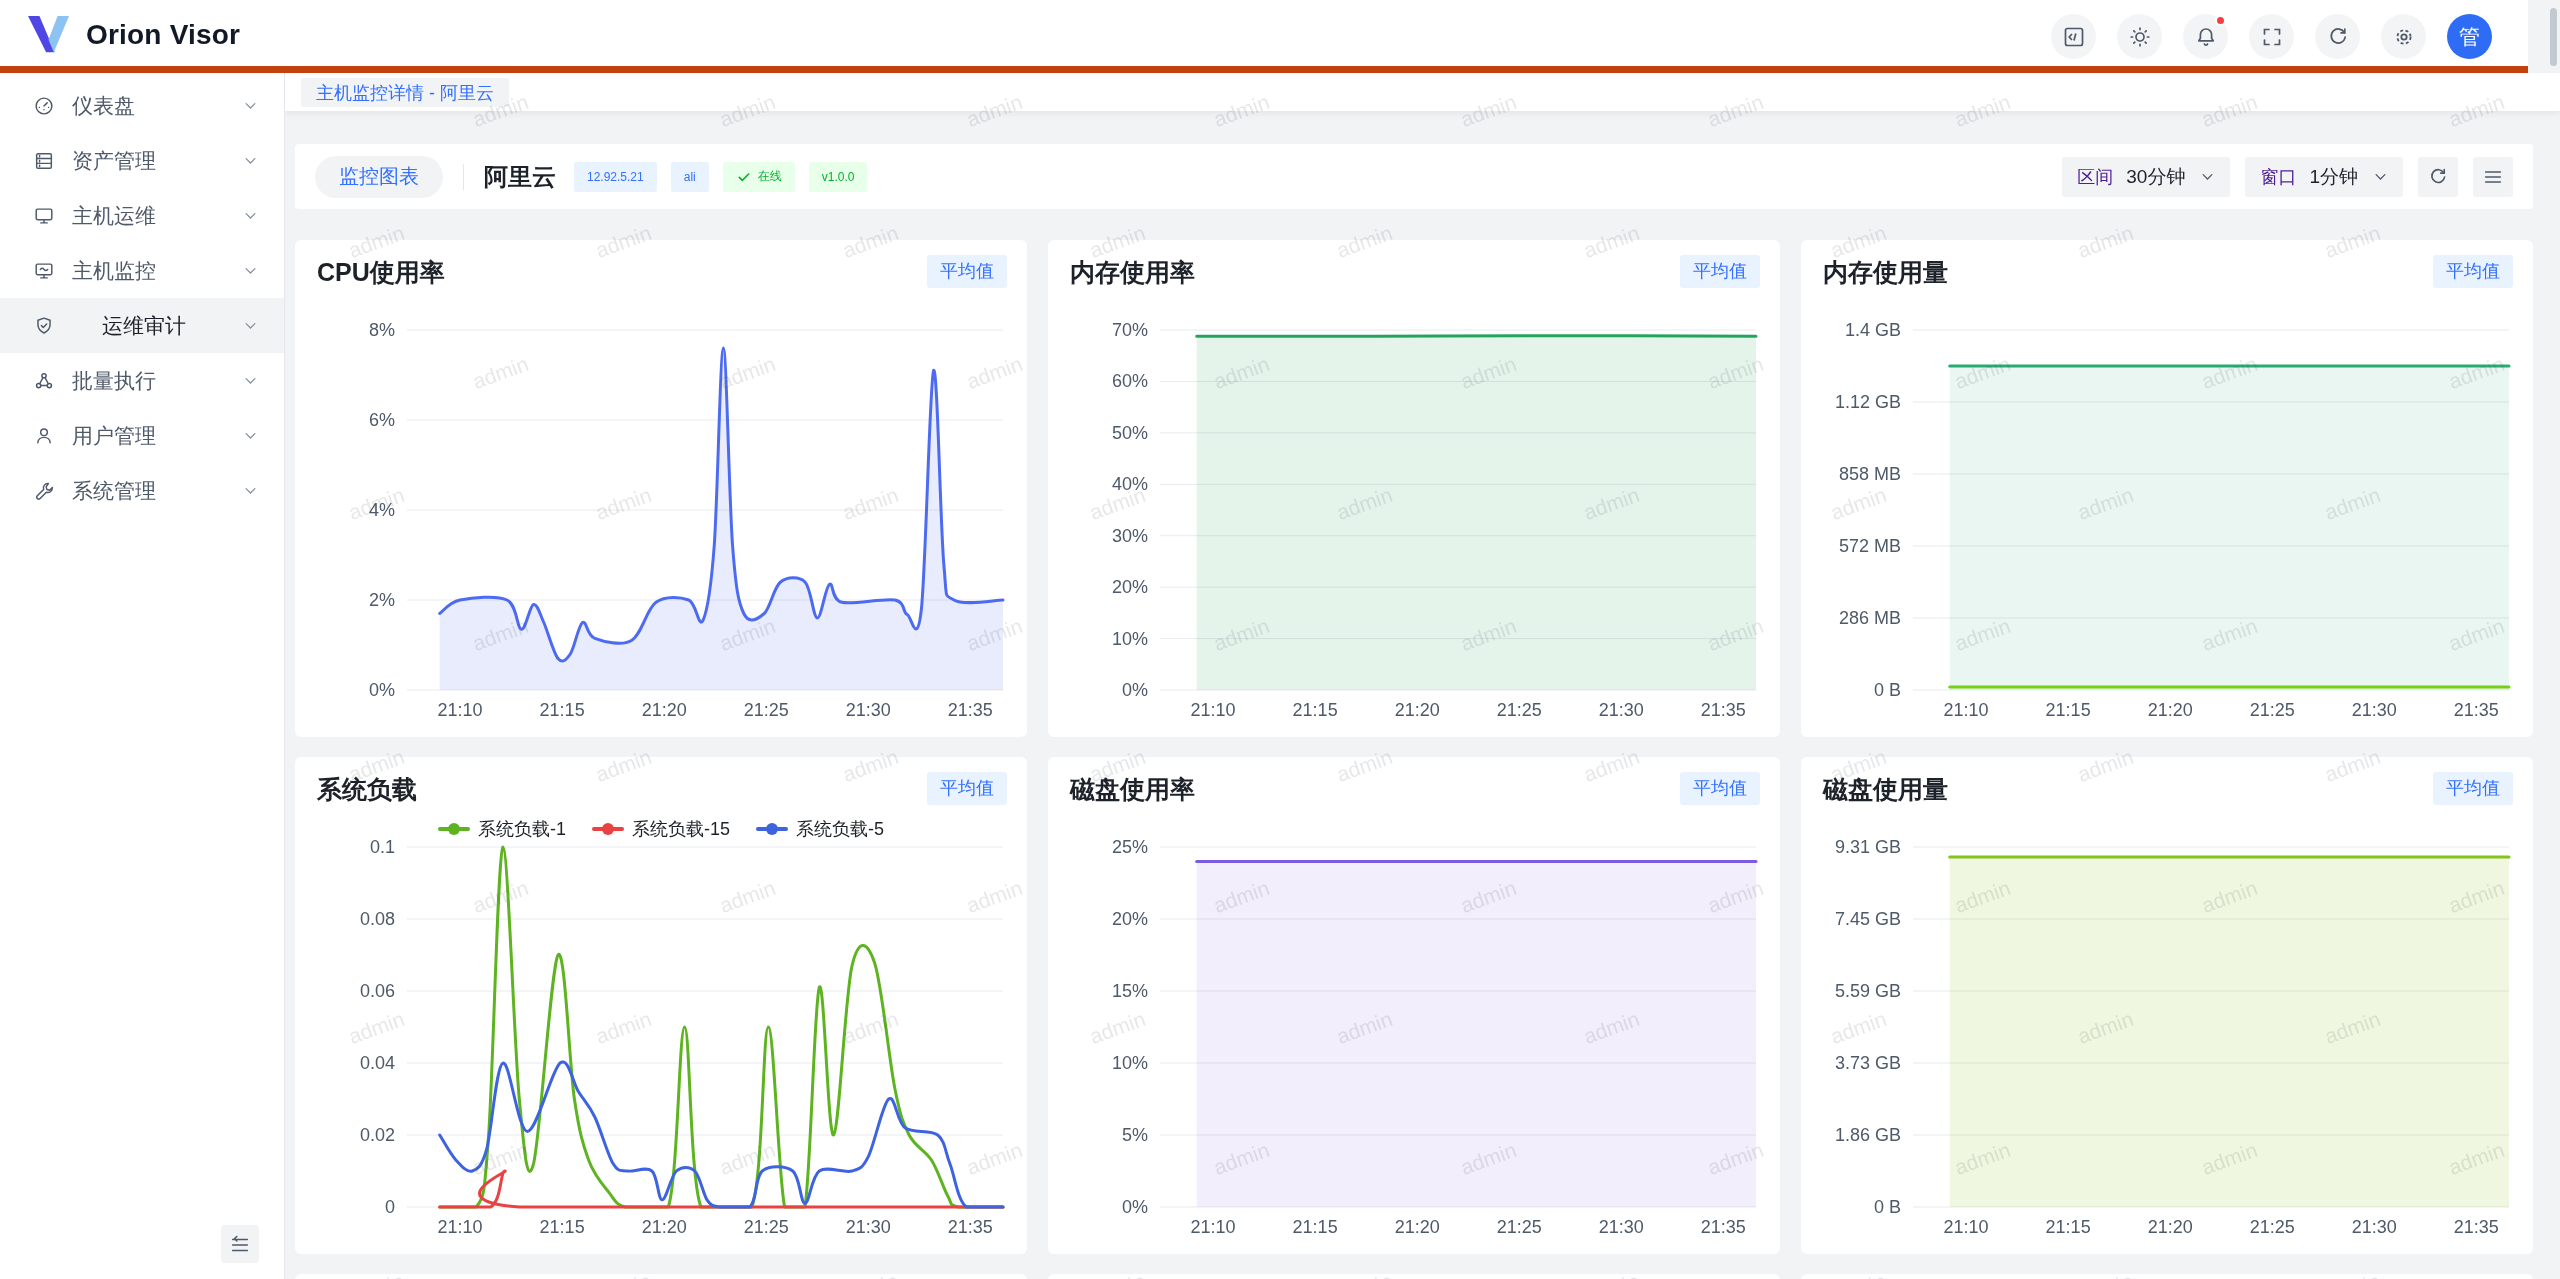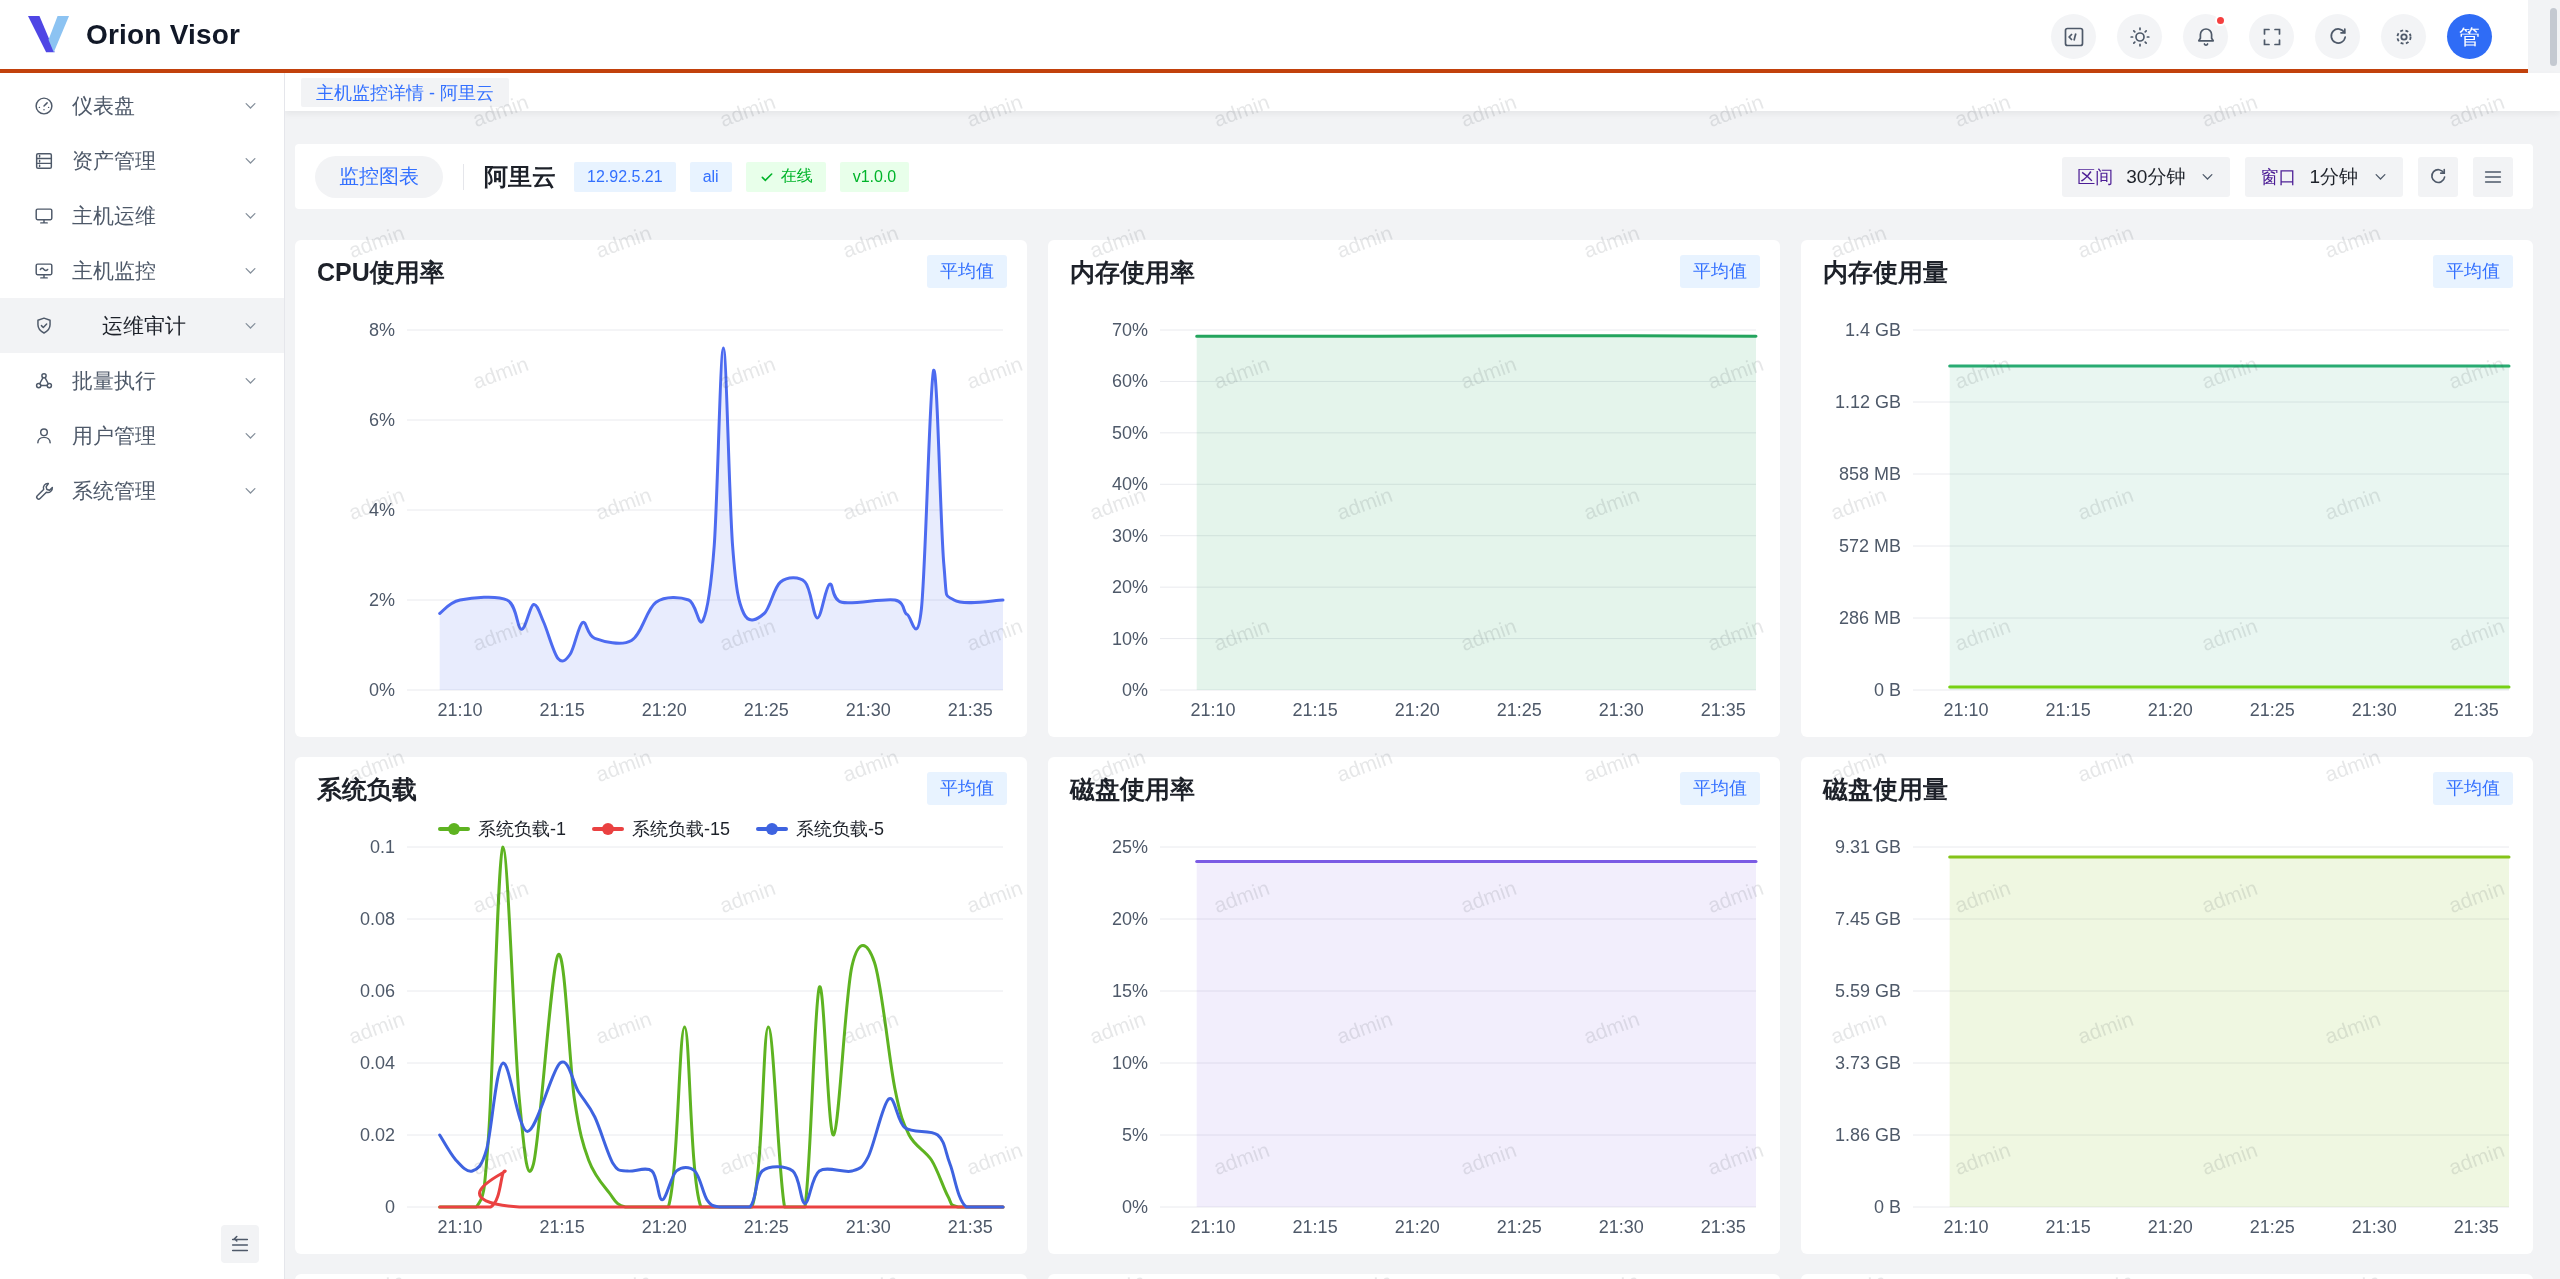--- a/index.html
+++ b/index.html
@@ -1,21 +1,21 @@
 <!DOCTYPE html>
 <html><head>
 <meta charset="utf-8">
 <style>
   * { margin:0; padding:0; box-sizing:border-box; }
   html,body { width:2560px; height:1279px; overflow:hidden; }
   body { position:relative; background:#f2f3f5; font-family:"Liberation Sans","DejaVu Sans",sans-serif; color:#1d2129; }
   svg { display:block; }
 
   
-  #navbar { position:absolute; left:0; top:0; width:2528px; height:73px; background:#fff; border-bottom:4px solid #c2410c; z-index:30; }
+  #navbar { position:absolute; left:0; top:0; width:2528px; height:73px; background:#fff; border-bottom:7px solid #c2410c; z-index:30; }
   .brand { position:absolute; left:26px; top:14px; display:flex; align-items:center; gap:14px; }
   .brand-name { font-size:28px; font-weight:600; color:#111827; letter-spacing:0.2px; }
   .nav-actions { position:absolute; right:36px; top:14px; display:flex; align-items:center; gap:21px; }
   .icon-btn { position:relative; width:45px; height:45px; border-radius:50%; background:#f3f4f6; display:flex; align-items:center; justify-content:center; cursor:pointer; }
   .icon-btn svg { stroke:#4e5969; }
   .nav-dot { position:absolute; right:2px; top:1px; width:11px; height:11px; border-radius:50%; background:#f53f3f; border:2px solid #fff; }
   .avatar { width:45px; height:45px; border-radius:50%; background:#2f6cf6; color:#fff; font-size:21px; display:flex; align-items:center; justify-content:center; cursor:pointer; }
 
   
   #sidebar { position:absolute; left:0; top:73px; width:285px; height:1206px; background:#fff; border-right:1px solid #e5e6eb; z-index:20; padding-top:5px; }
@@ -33,21 +33,21 @@
   #tabbar { position:absolute; left:285px; top:73px; width:2275px; height:38px; background:#fff; box-shadow:0 3px 6px rgba(29,33,41,0.06); z-index:10; }
   .tab-chip { position:absolute; left:16px; top:5px; height:29px; padding:0 15px; background:#f2f3f5; border-radius:2px; color:#3370ff; font-size:18px; display:flex; align-items:center; cursor:pointer; }
 
   
   #main { position:absolute; left:285px; top:111px; width:2275px; height:1168px; background:#f2f3f5; }
 
   #toolbar-card { position:absolute; left:10px; top:33px; width:2238px; height:65px; background:#fff; border-radius:4px; display:flex; align-items:center; padding:0 20px; }
   .view-pill { height:42px; padding:0 24px; border-radius:21px; background:#f2f3f5; color:#3370ff; font-size:20px; display:flex; align-items:center; cursor:pointer; }
   .tb-divider { width:1px; height:26px; background:#e5e6eb; margin:0 20px; }
   .host-name { font-size:24px; font-weight:700; color:#1d2129; margin-right:18px; }
-  .chip { height:30px; padding:0 13px; border-radius:2px; font-size:16px; display:flex; align-items:center; gap:6px; margin-right:14px; }
+  .chip { height:30px; padding:0 13px; border-radius:2px; font-size:12px; display:flex; align-items:center; gap:6px; margin-right:14px; }
   .chip.blue { background:#e8f3ff; color:#3370ff; }
   .chip.green { background:#e8ffea; color:#00b42a; }
   .tb-right { margin-left:auto; display:flex; align-items:center; gap:15px; }
   .select-box { height:40px; background:#f2f3f5; border-radius:3px; display:flex; align-items:center; padding:0 15px; cursor:pointer; }
   .select-label { font-size:18px; color:#4c1d95; }
   .select-value { font-size:19px; color:#1d2129; margin-left:13px; }
   .select-box svg { margin-left:15px; stroke:#4e5969; }
   .sq-btn { width:40px; height:40px; background:#f2f3f5; border-radius:3px; display:flex; align-items:center; justify-content:center; cursor:pointer; }
   .sq-btn svg { stroke:#4e5969; }
 

